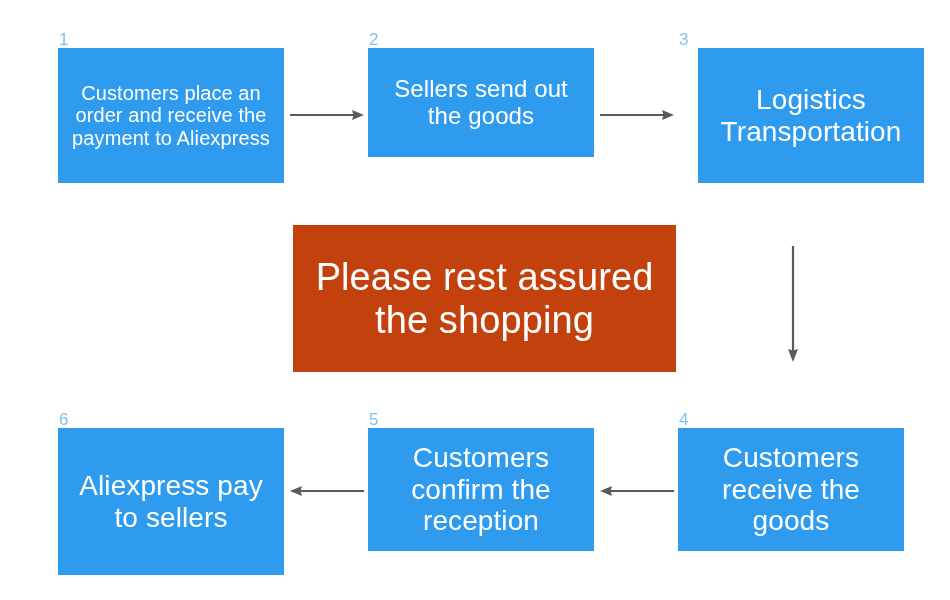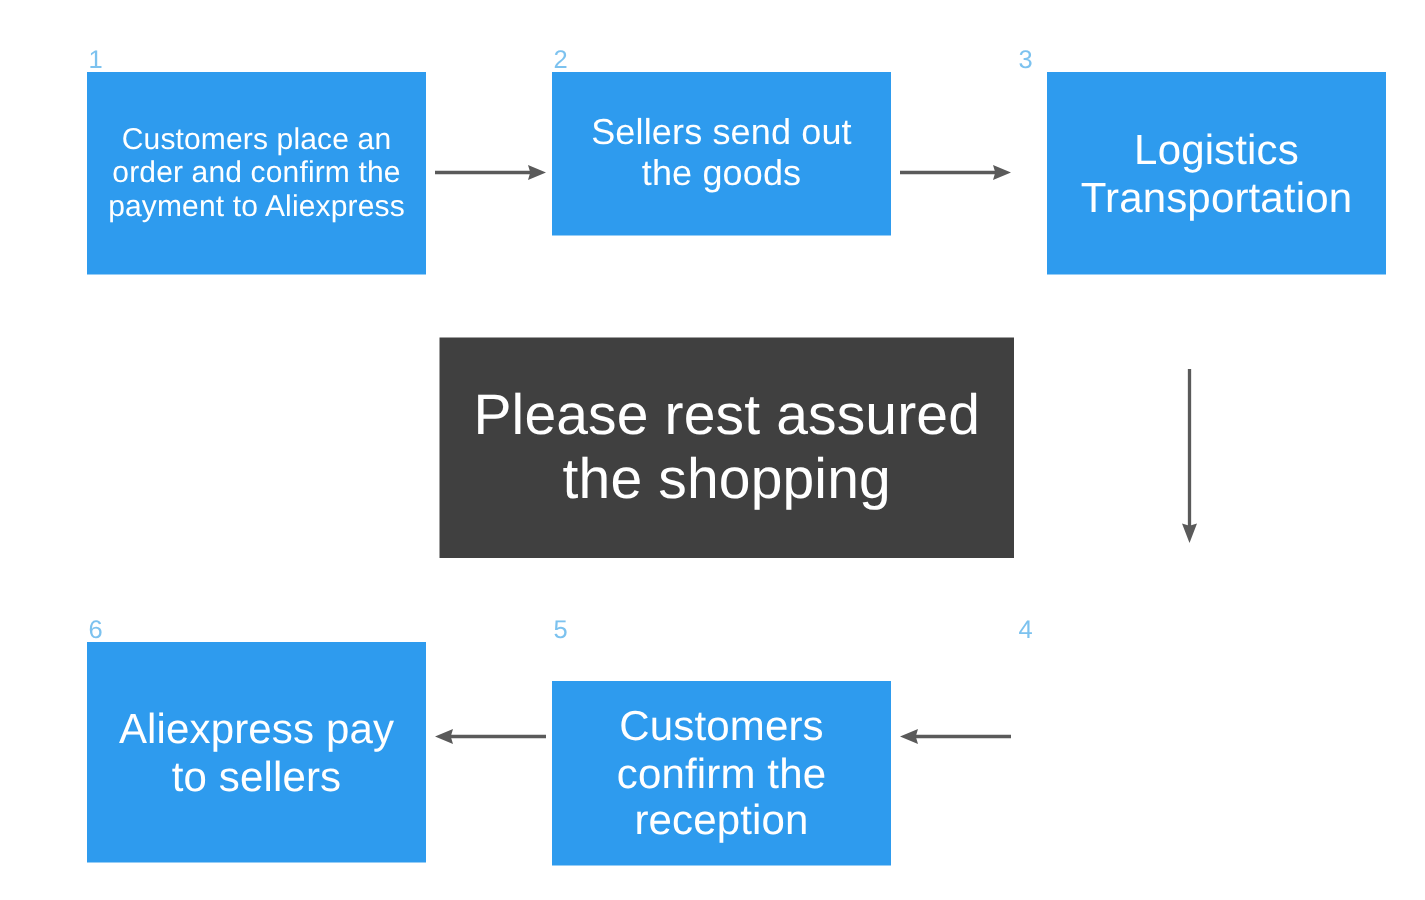--- a/index.html
+++ b/index.html
@@ -25,21 +25,21 @@
     display: flex;
     align-items: center;
     justify-content: center;
     text-align: center;
     color: #ffffff;
     line-height: 1.12;
     padding: 4px 8px;
     letter-spacing: 0.1px;
   }
   .step.blue   { background: #2e9bee; }
-  .step.orange { background: #404040; }
+  .step.orange { background: #c2410c; }
 
   .step-label {
     display: block;
     width: 100%;
   }
 
   
   .step-num {
     position: absolute;
     color: #7cc2ef;
@@ -48,21 +48,21 @@
     font-weight: 400;
     user-select: none;
   }
 
   
   #box1 { left: 58px;  top: 48px;  width: 226px; height: 135px; font-size: 20px; }
   #box2 { left: 368px; top: 48px;  width: 226px; height: 109px; font-size: 24px; }
   #box3 { left: 678px; top: 48px;  width: 226px; height: 135px; font-size: 28px; margin-left: 20px; }
   #boxO { left: 293px; top: 225px; width: 383px; height: 147px; font-size: 38px; }
   #box4 { left: 678px; top: 428px; width: 226px; height: 123px; font-size: 28px; }
-  #box5 { left: 368px; top: 428px; width: 226px; height: 123px; font-size: 28px; margin-top: 26px; }
+  #box5 { left: 368px; top: 428px; width: 226px; height: 123px; font-size: 28px; }
   #box6 { left: 58px;  top: 428px; width: 226px; height: 147px; font-size: 28px; }
 
   #num1 { left: 59px;  top: 31px; }
   #num2 { left: 369px; top: 31px; }
   #num3 { left: 679px; top: 31px; }
   #num4 { left: 679px; top: 411px; }
   #num5 { left: 369px; top: 411px; }
   #num6 { left: 59px;  top: 411px; }
 
   
@@ -75,21 +75,21 @@
   #arrow-4-5 { left: 600px; top: 476px; width: 74px; height: 30px; }
   #arrow-5-6 { left: 290px; top: 476px; width: 74px; height: 30px; }
 </style>
 </head>
 <body>
 
 <div id="canvas">
 
   <div class="step-num" id="num1">1</div>
   <div class="step blue" id="box1">
-    <span class="step-label">Customers place an order and confirm the payment to Aliexpress</span>
+    <span class="step-label">Customers place an order and receive the payment to Aliexpress</span>
   </div>
 
   <div class="arrow" id="arrow-1-2">
     <svg width="74" height="30" viewBox="0 0 74 30" aria-hidden="true">
       <line x1="0" y1="15" x2="66" y2="15" stroke="#5a5a5a" stroke-width="2.2"></line>
       <polygon points="74,15 62,10 63.5,15 62,20" fill="#5a5a5a"></polygon>
     </svg>
   </div>
 
   <div class="step-num" id="num2">2</div>
@@ -138,14 +138,17 @@
   </div>
 
   <div class="arrow" id="arrow-4-5">
     <svg width="74" height="30" viewBox="0 0 74 30" aria-hidden="true">
       <line x1="8" y1="15" x2="74" y2="15" stroke="#5a5a5a" stroke-width="2.2"></line>
       <polygon points="0,15 12,10 10.5,15 12,20" fill="#5a5a5a"></polygon>
     </svg>
   </div>
 
   <div class="step-num" id="num4">4</div>
+  <div class="step blue" id="box4">
+    <span class="step-label">Customers receive the goods</span>
+  </div>
 
 </div>
 
 </body></html>

